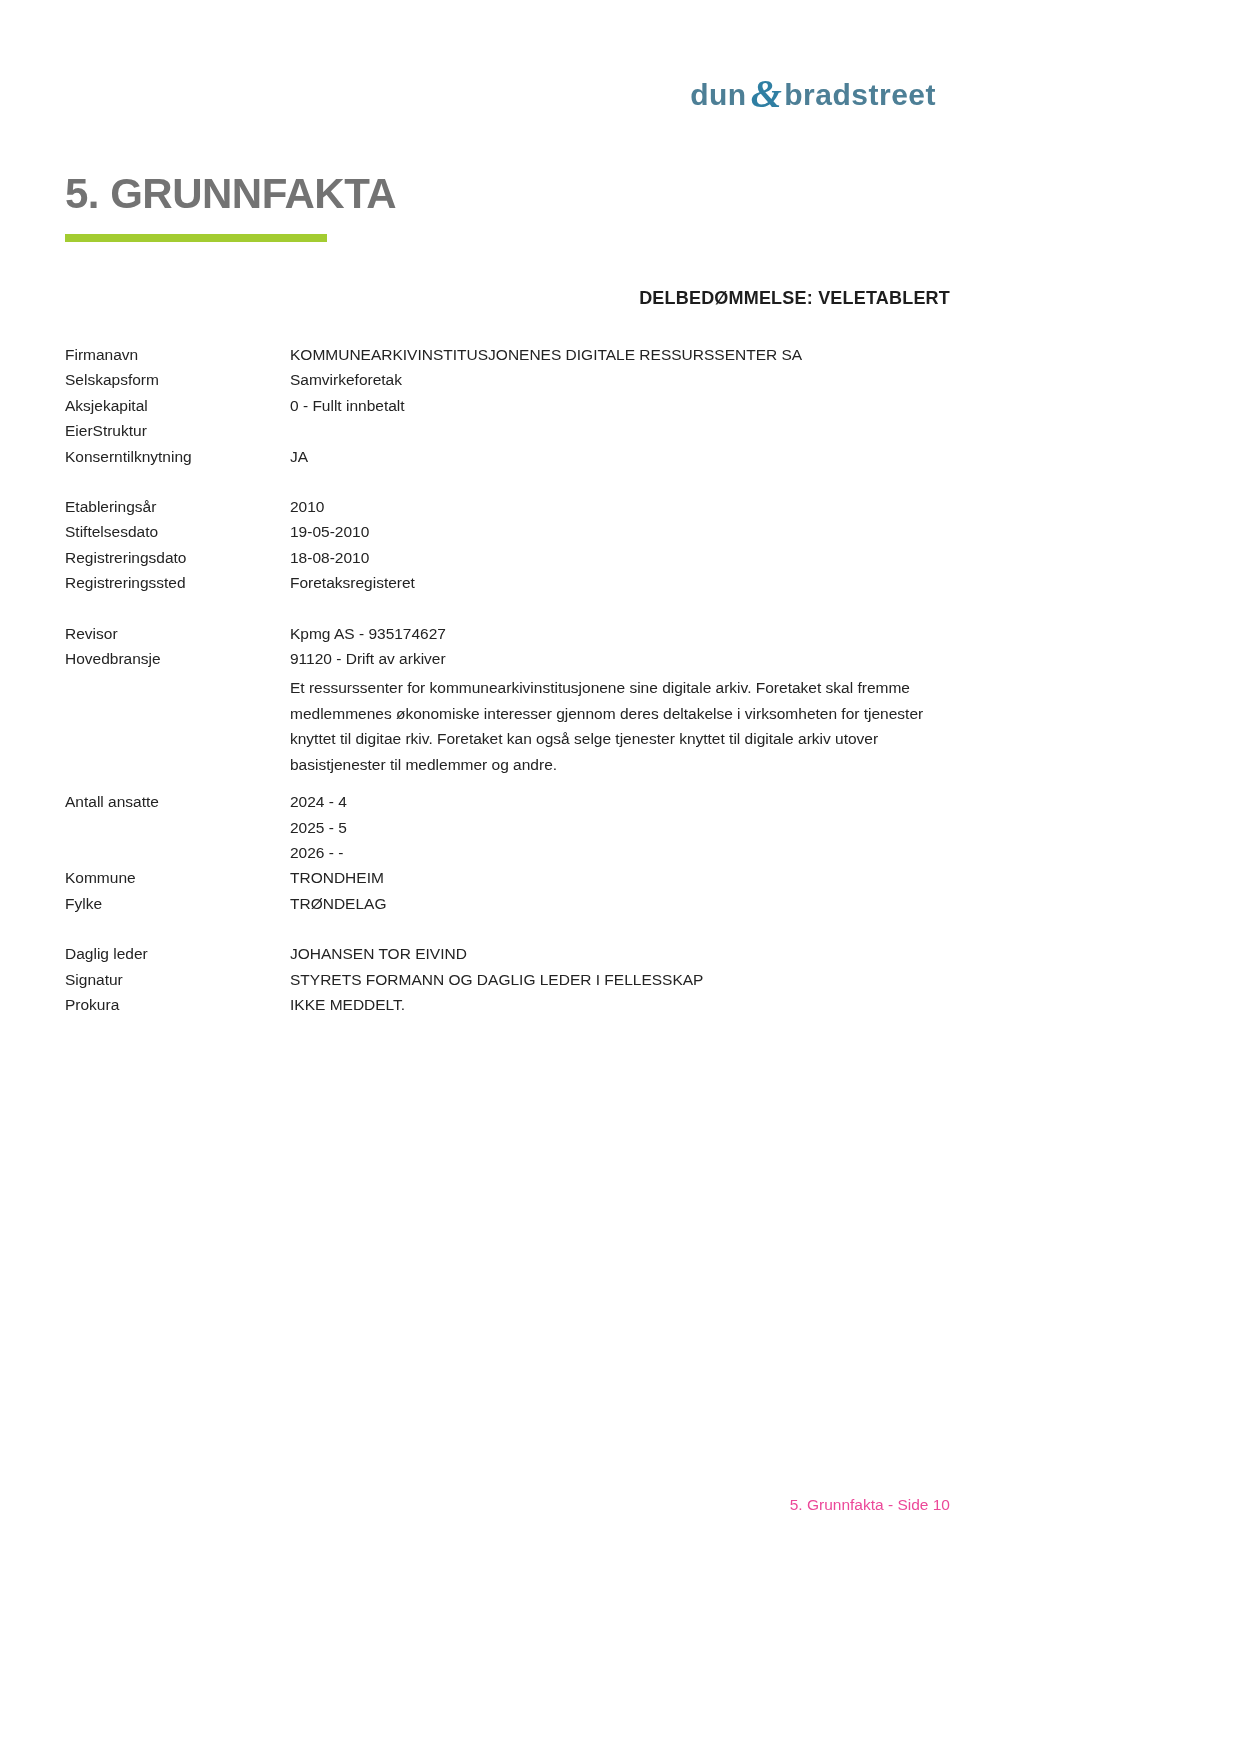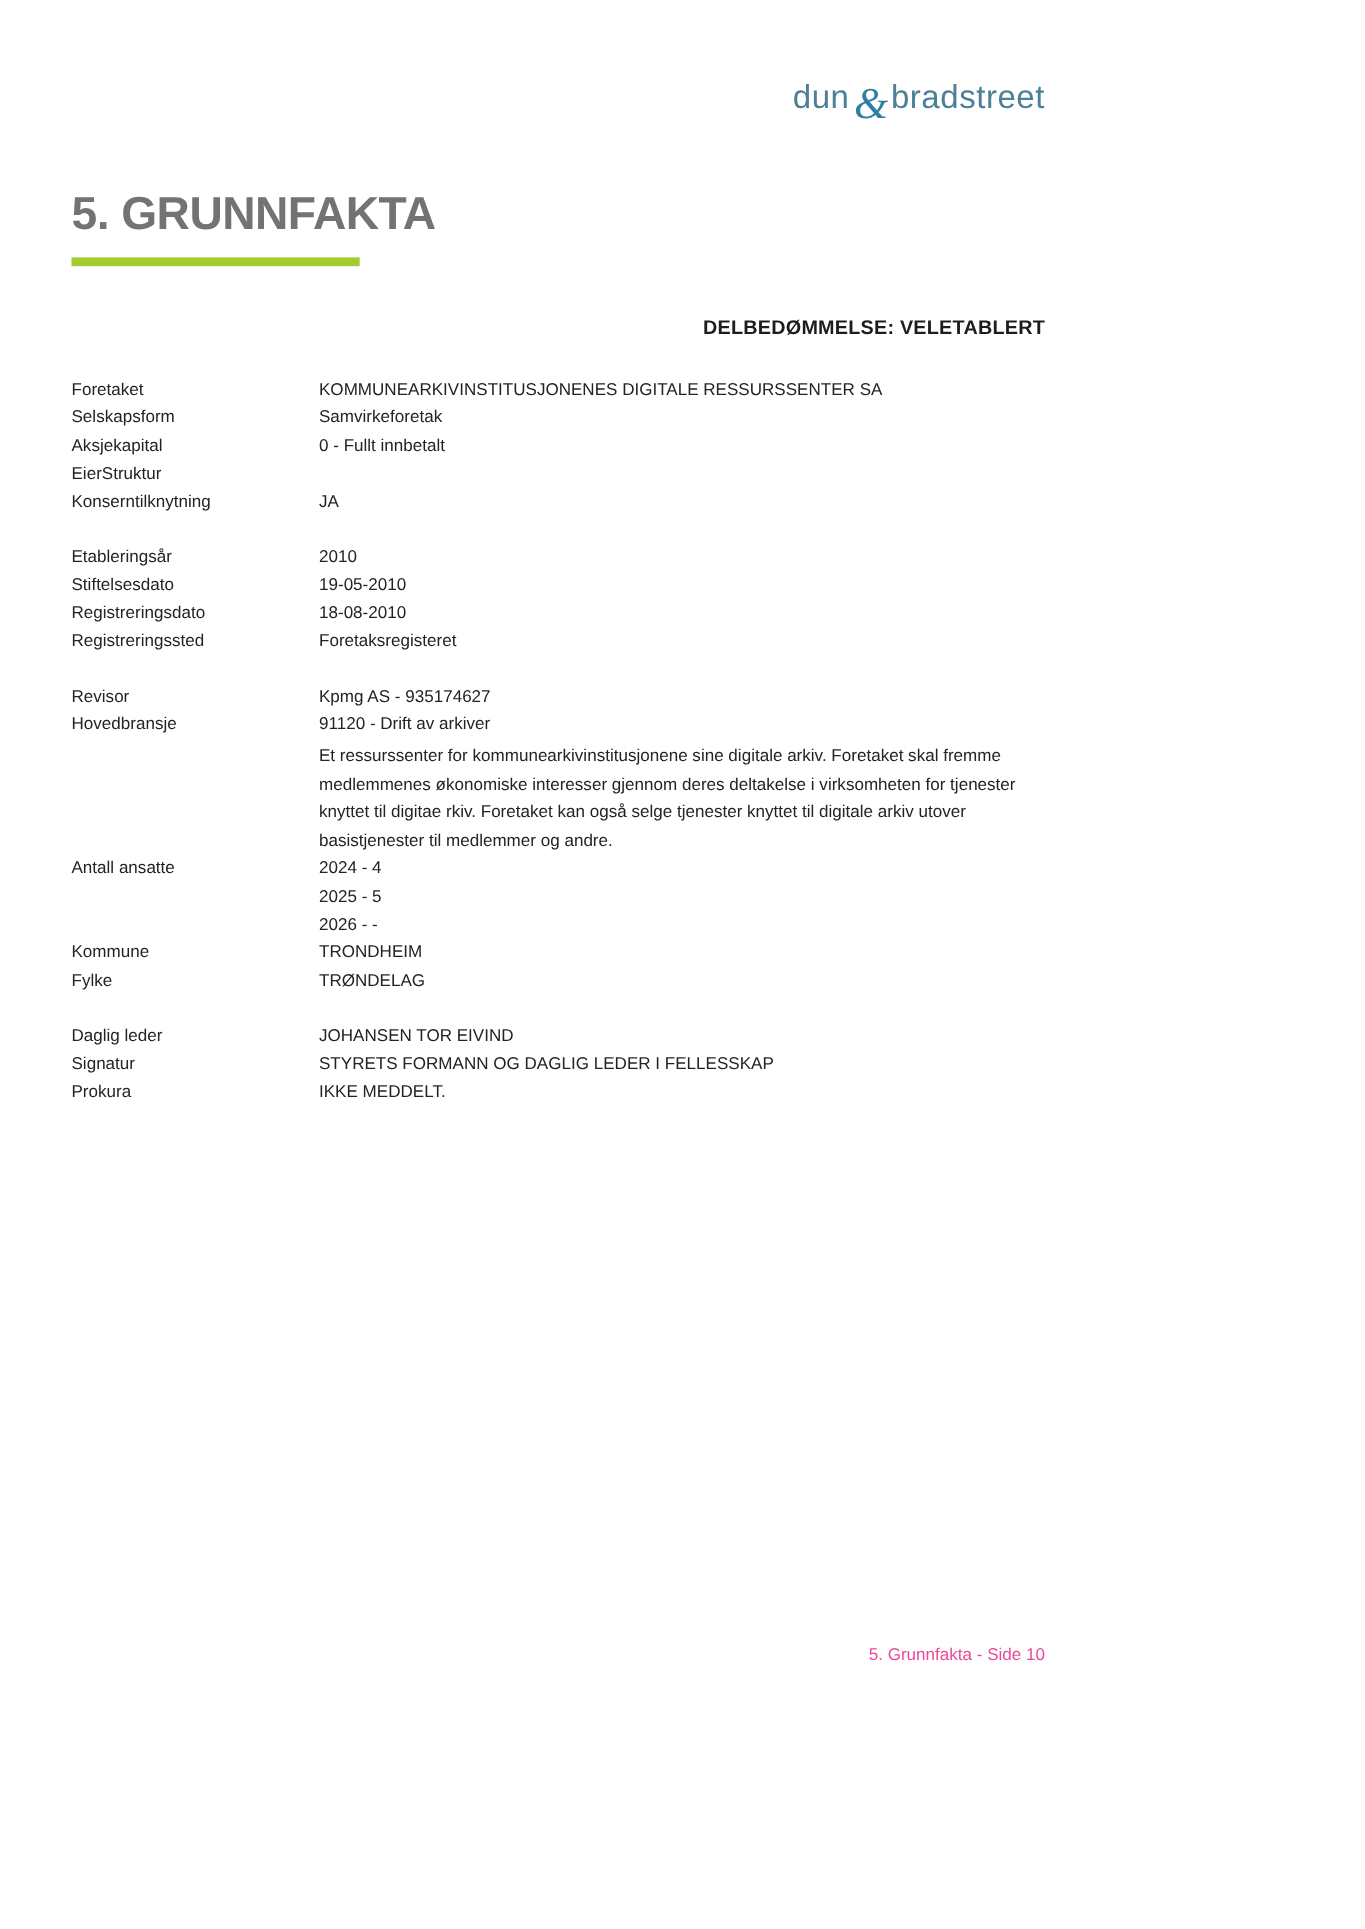--- a/index.html
+++ b/index.html
@@ -9,27 +9,27 @@
     width: 1241px;
     height: 1754px;
     background: #ffffff;
     font-family: "Liberation Sans", sans-serif;
     color: #232323;
     overflow: hidden;
   }
   .logo {
     position: absolute;
     top: 72px;
-    right: 291px;
+    right: 305px;
     display: flex;
-    align-items: flex-start;
+    align-items: flex-end;
     font-size: 30px;
     letter-spacing: 0.5px;
     color: var(--logo-text, #4d7f96);
-    font-weight: 400;
+    font-weight: 700;
   }
   .logo-amp {
     font-family: "Liberation Serif", serif;
     font-style: italic;
     font-size: 40px;
     line-height: 1;
     color: var(--logo-amp, #2f7fa3);
     margin: 0 2px 0 4px;
     position: relative;
     top: 2px;
@@ -67,21 +67,21 @@
     width: 890px;
     font-size: 15.5px;
     line-height: 25.4px;
     color: #232323;
   }
   .group { margin-bottom: 25px; }
   .row { display: flex; align-items: flex-start; }
   .label { flex: 0 0 225px; width: 225px; }
   .value { flex: 1; }
   .value.multiline { white-space: pre-line; }
-  .row.paragraph .value { margin: 4px 0 0; }
+  .row.paragraph .value { margin: 4px 0 12px; }
   .footer {
     position: absolute;
     right: 291px;
     top: 1496px;
     font-size: 15.5px;
     color: #ec4899;
   }
 </style>
 </head>
 <body>
@@ -96,21 +96,21 @@
 
   <h1 class="title">5. GRUNNFAKTA</h1>
   <div class="accent-bar"></div>
 
   <div class="assessment">DELBEDØMMELSE: VELETABLERT</div>
 
   <main class="content">
 
     <section class="group">
       <div class="row">
-        <div class="label">Foretaket</div>
+        <div class="label">Firmanavn</div>
         <div class="value">KOMMUNEARKIVINSTITUSJONENES DIGITALE RESSURSSENTER SA</div>
       </div>
       <div class="row">
         <div class="label">Selskapsform</div>
         <div class="value">Samvirkeforetak</div>
       </div>
       <div class="row">
         <div class="label">Aksjekapital</div>
         <div class="value">0 - Fullt innbetalt</div>
       </div>

